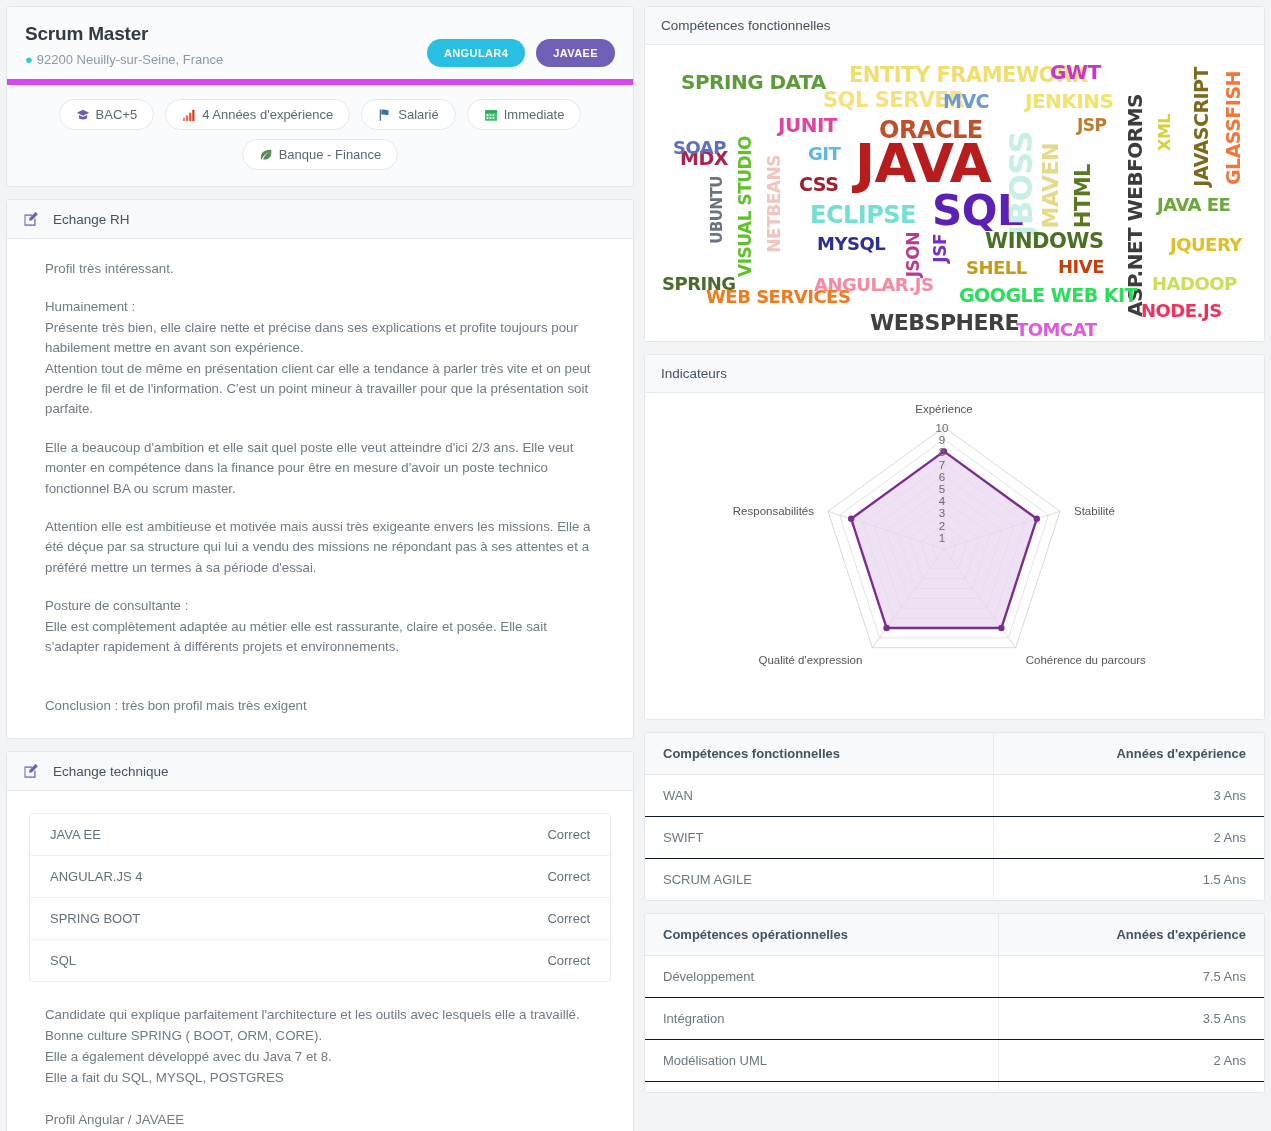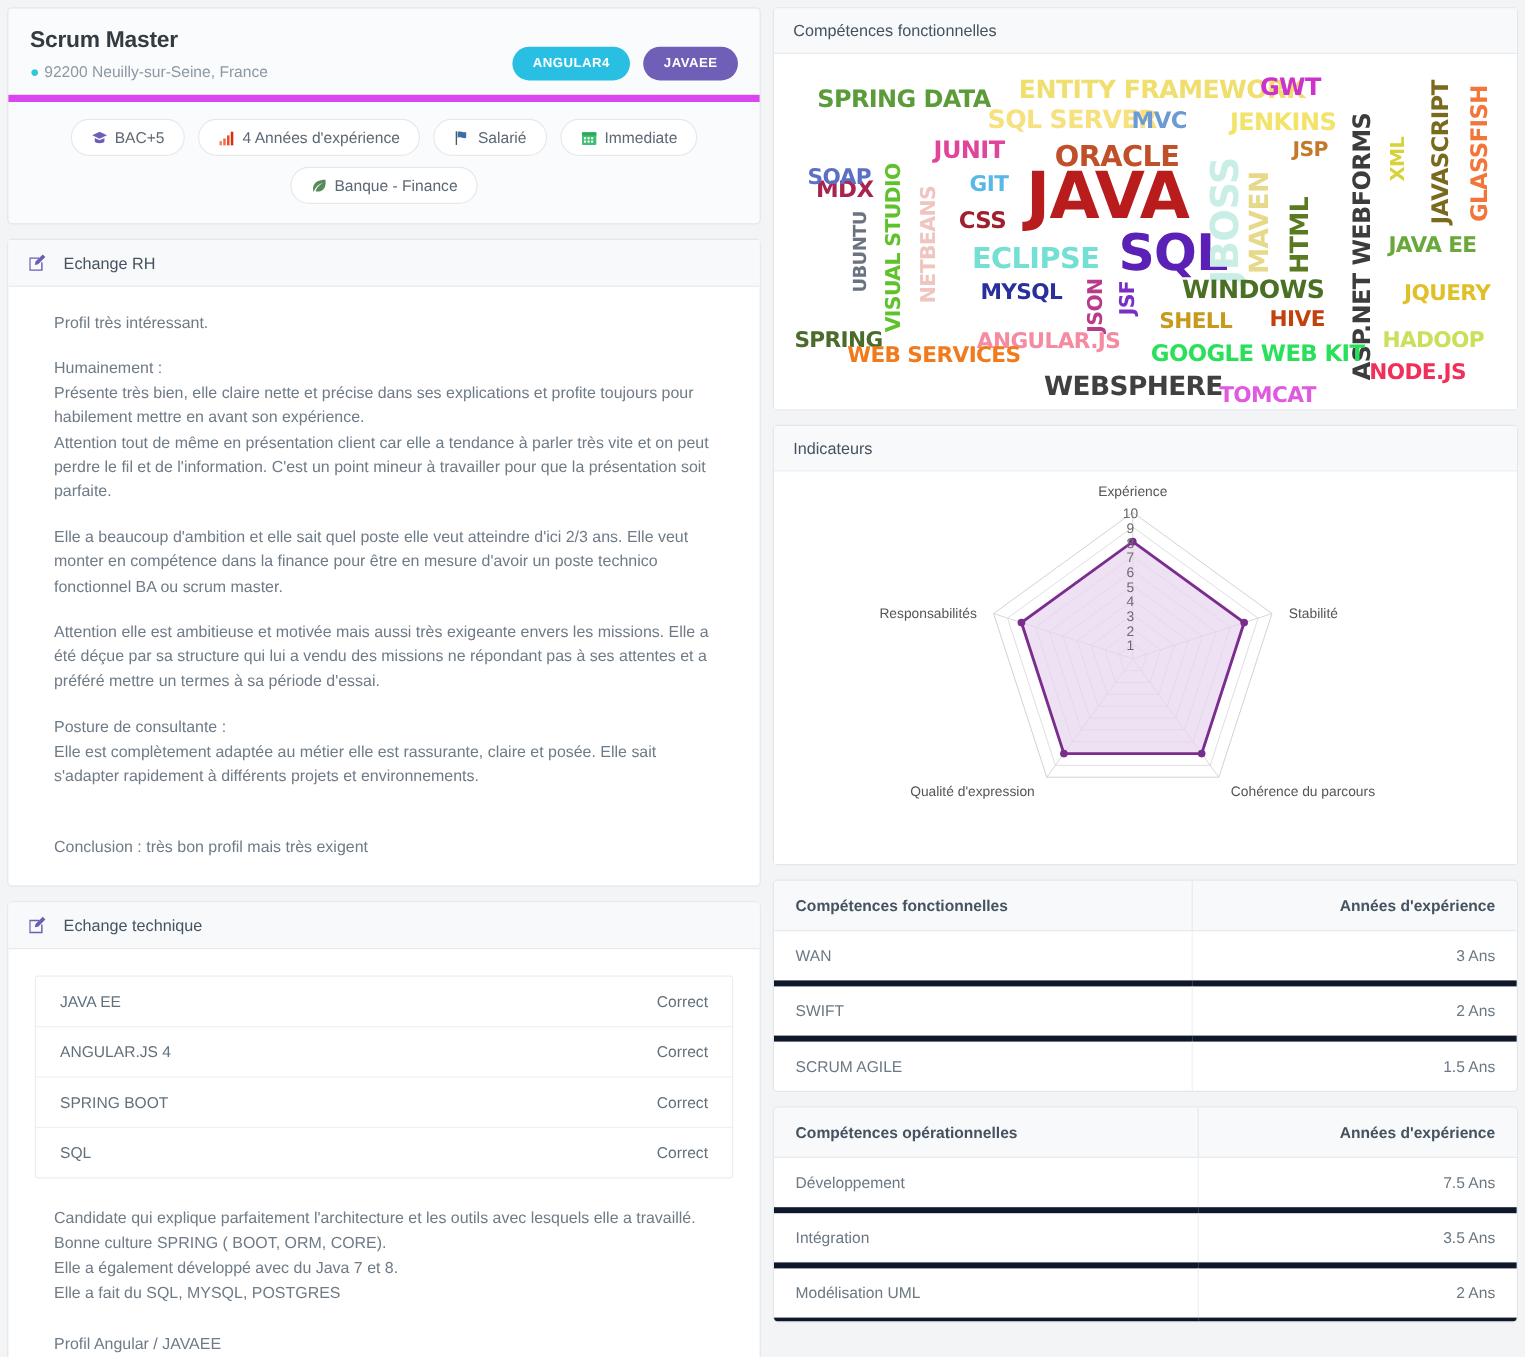--- a/index.html
+++ b/index.html
@@ -105,21 +105,21 @@
   
   table.tbl { width:100%; border-collapse:collapse; background:#fff; }
   table.tbl th {
     background:#f7f9fa; font-size:13px; color:#45525f; font-weight:bold;
     padding:13px 18px; border-bottom:1px solid #e6eaed;
   }
   table.tbl th.l { text-align:left; }
   table.tbl th.r { text-align:right; }
   table.tbl td {
     font-size:13px; color:#6b7883; padding:13px 18px;
-    border-bottom:5px solid #0f172a; border-left:1px solid #eef1f3;
+    border-bottom:1px solid #0f172a; border-left:1px solid #eef1f3;
   }
   table.tbl td.l { text-align:left; border-left:none; }
   table.tbl td.r { text-align:right; }
   table.tbl th.r { border-left:1px solid #e6eaed; }
   table.tbl tr:last-child td { border-bottom:none; }
   .tbl-card { background:#fff; border:1px solid #e3e6ea; border-radius:4px; overflow:hidden; margin-bottom:12px; }
   .clip { max-height:180px; overflow:hidden; }
 </style>
 </head>
 <body>

